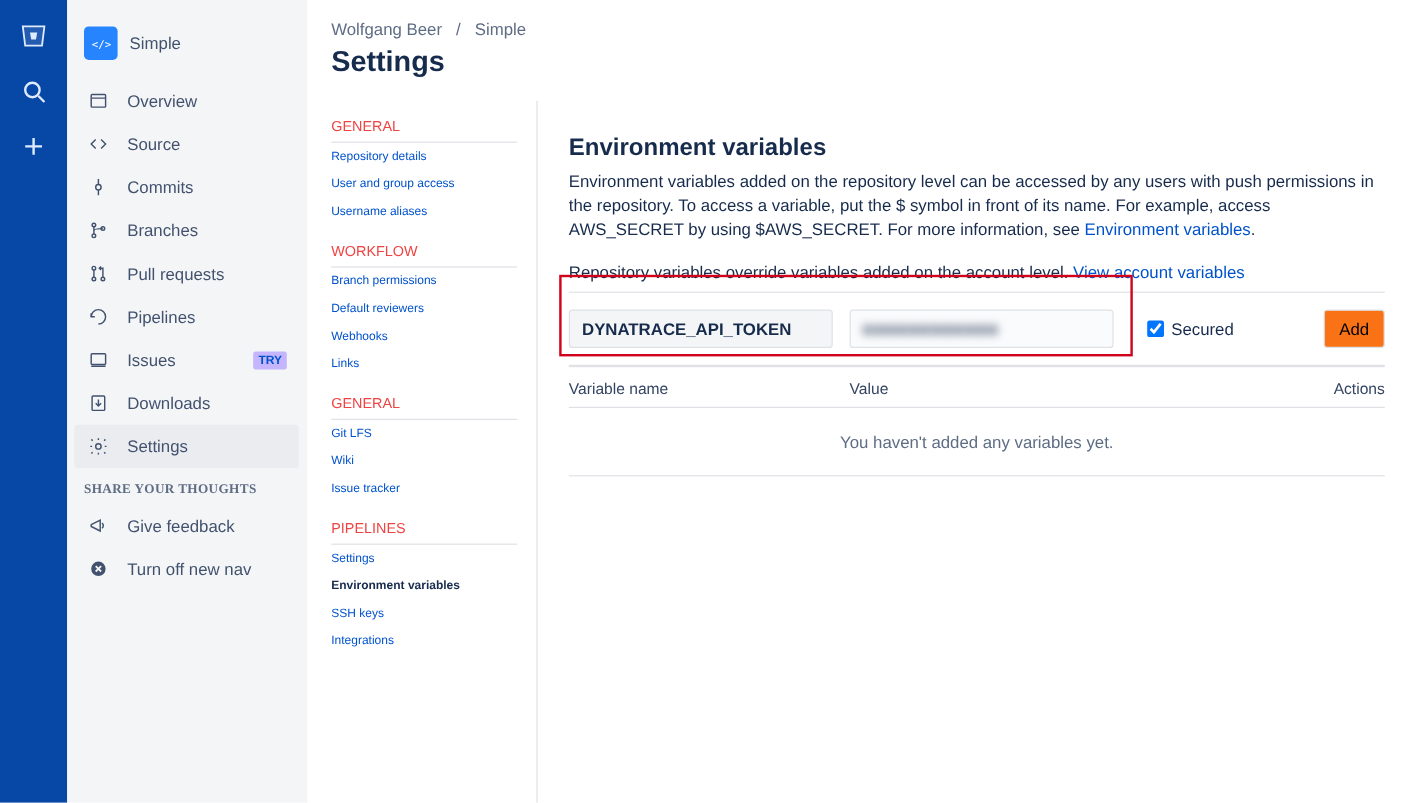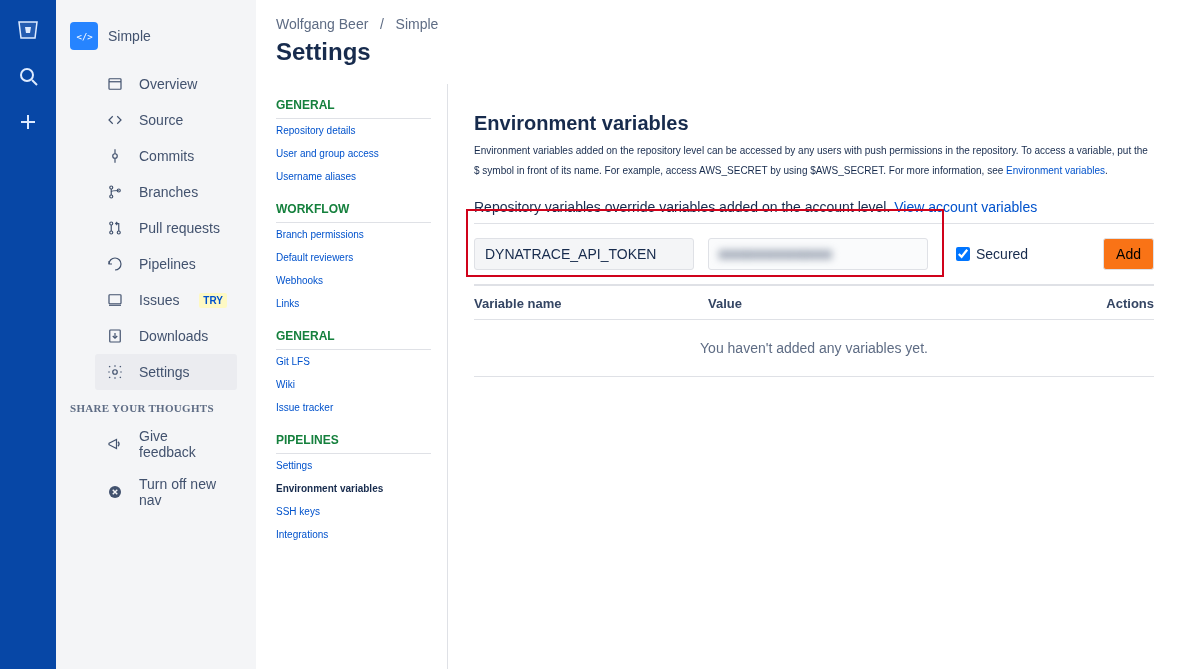--- a/index.html
+++ b/index.html
@@ -10,50 +10,50 @@
   .rail { width: 56px; background: #0747a6; display: flex; flex-direction: column; align-items: center; padding-top: 18px; gap: 22px; }
   .rail .rail-icon { width: 24px; height: 24px; display:flex; align-items:center; justify-content:center; color:#deebff; cursor:pointer; }
   .rail .rail-icon svg { width: 24px; height: 24px; }
   
   
   .sidebar { width: 200px; background: #f4f5f7; border-right: 1px solid #f4f5f7; padding-top: 22px; }
   .proj-head { display:flex; align-items:center; gap:10px; padding: 0 14px 16px 14px; }
   .proj-avatar { width: 28px; height: 28px; background: #2684ff; border-radius: 4px; display:flex; align-items:center; justify-content:center; }
   .proj-avatar svg { width:18px; height:18px; }
   .proj-name { font-size: 14px; color: #42526e; }
-  .nav-list { list-style:none; padding: 0 18px; margin-left: 21px; }
+  .nav-list { list-style:none; padding: 0 6px; }
   .nav-item { display:flex; align-items:center; gap:14px; padding: 8px 10px; border-radius:3px; color:#42526e; cursor:pointer; }
   .nav-item.selected { background:#ebecf0; color:#42526e; }
   .nav-item .ico { width:20px; height:20px; display:flex; align-items:center; justify-content:center; color:#42526e; }
   .nav-item .ico svg { width:18px; height:18px; }
   .nav-item .lbl { font-size: 14px; flex:1; }
-  .nav-item .try { font-size:10px; font-weight:700; background:#fef9c3; color:#0052cc; padding:2px 4px; border-radius:2px; }
+  .nav-item .try { font-size:10px; font-weight:700; background:#c4b5fd; color:#0052cc; padding:2px 4px; border-radius:2px; }
   .share-hdr { font-size:11px; font-weight:700; color:#5e6c84; padding: 12px 14px 6px; letter-spacing:.3px;font-family:Liberation Serif, serif; }
   .breadcrumb { font-size:14px; color:#5e6c84; }
   .breadcrumb a { color:#5e6c84; text-decoration:none; }
   .settings-title { font-size:24px; font-weight:600; color:#172b4d; margin:6px 0 18px 0; }
-  .sec-hdr { font-size:12px; font-weight:700; color:#15803d; border-bottom:1px solid #dfe1e6; padding:10px 0 6px; margin-top:4px; }
+  .sec-hdr { font-size:12px; font-weight:400; color:#ef4444; border-bottom:1px solid #dfe1e6; padding:10px 0 6px; margin-top:4px; }
   .set-link { display:block; color:#0052cc; font-size:10px; padding:6px 0; text-decoration:none; cursor:pointer; }
   .set-link.active { color:#172b4d; font-weight:700; } 
   .env-title { font-size:20px; font-weight:700; margin-bottom:6px; }
-  .env-desc { font-size:10px; color:#172b4d; line-height:20px; max-width:680px; }
+  .env-desc { font-size:14px; color:#172b4d; line-height:20px; max-width:680px; }
   .env-desc a, a.link { color:#0052cc; text-decoration:none; }
   .env-override { font-size:14px; margin-top:18px; }
   
   .var-bar-wrap { position:relative; margin-top:8px; }
   .highlight-box { position:absolute; left:-8px; top:-14px; width:478px; height:68px; border:2px solid #d0021b; pointer-events:none; }
   .var-bar { display:flex; align-items:center; gap:14px; border-top:1px solid #dfe1e6; border-bottom:2px solid #dfe1e6; padding:14px 0; }
-  .txt-input { width:220px; height:32px; border:1px solid #dfe1e6; border-radius:3px; padding:0 10px; font-size:14px; background:#f4f5f7; color:#172b4d; }
+  .txt-input { width:220px; height:32px; border:1px solid #dfe1e6; border-radius:3px; padding:0 10px; font-size:14px; background:#f4f5f7; color:#172b4d;font-weight:bold; }
   .txt-input.val { background:#fafbfc; }
   .blur-text { filter: blur(4px); color:#5e6c84; letter-spacing:1px; }
   .secure-wrap { display:flex; align-items:center; gap:6px; font-size:14px; margin-left:14px; }
   .secure-wrap input { width:14px; height:14px; }
   .add-btn { margin-left:auto; height:32px; padding:0 12px; border:1px solid #dfe1e6; background:#f97316; border-radius:3px; font-size:14px; cursor:pointer; }
   
-  .tbl-hdr { display:flex; font-size:13px; font-weight:700; color:#344563; padding:10px 0 8px; border-bottom:1px solid #dfe1e6; }
+  .tbl-hdr { display:flex; font-size:13px; font-weight:400; color:#344563; padding:10px 0 8px; border-bottom:1px solid #dfe1e6; }
   .col-name { width:234px; }
   .col-value { flex:1; }
   .col-actions { width:80px; text-align:right; }
   .empty-row { text-align:center; color:#5e6c84; font-size:14px; padding:20px 0; border-bottom:1px solid #dfe1e6; }
   
   
   .right-pane { flex:1; display:flex; flex-direction:column; }
   .rp-header { padding:16px 20px 0 20px; }
   .rp-body { display:flex; flex:1; }
   .settings-nav { width:185px; padding:0 10px 0 20px; }

